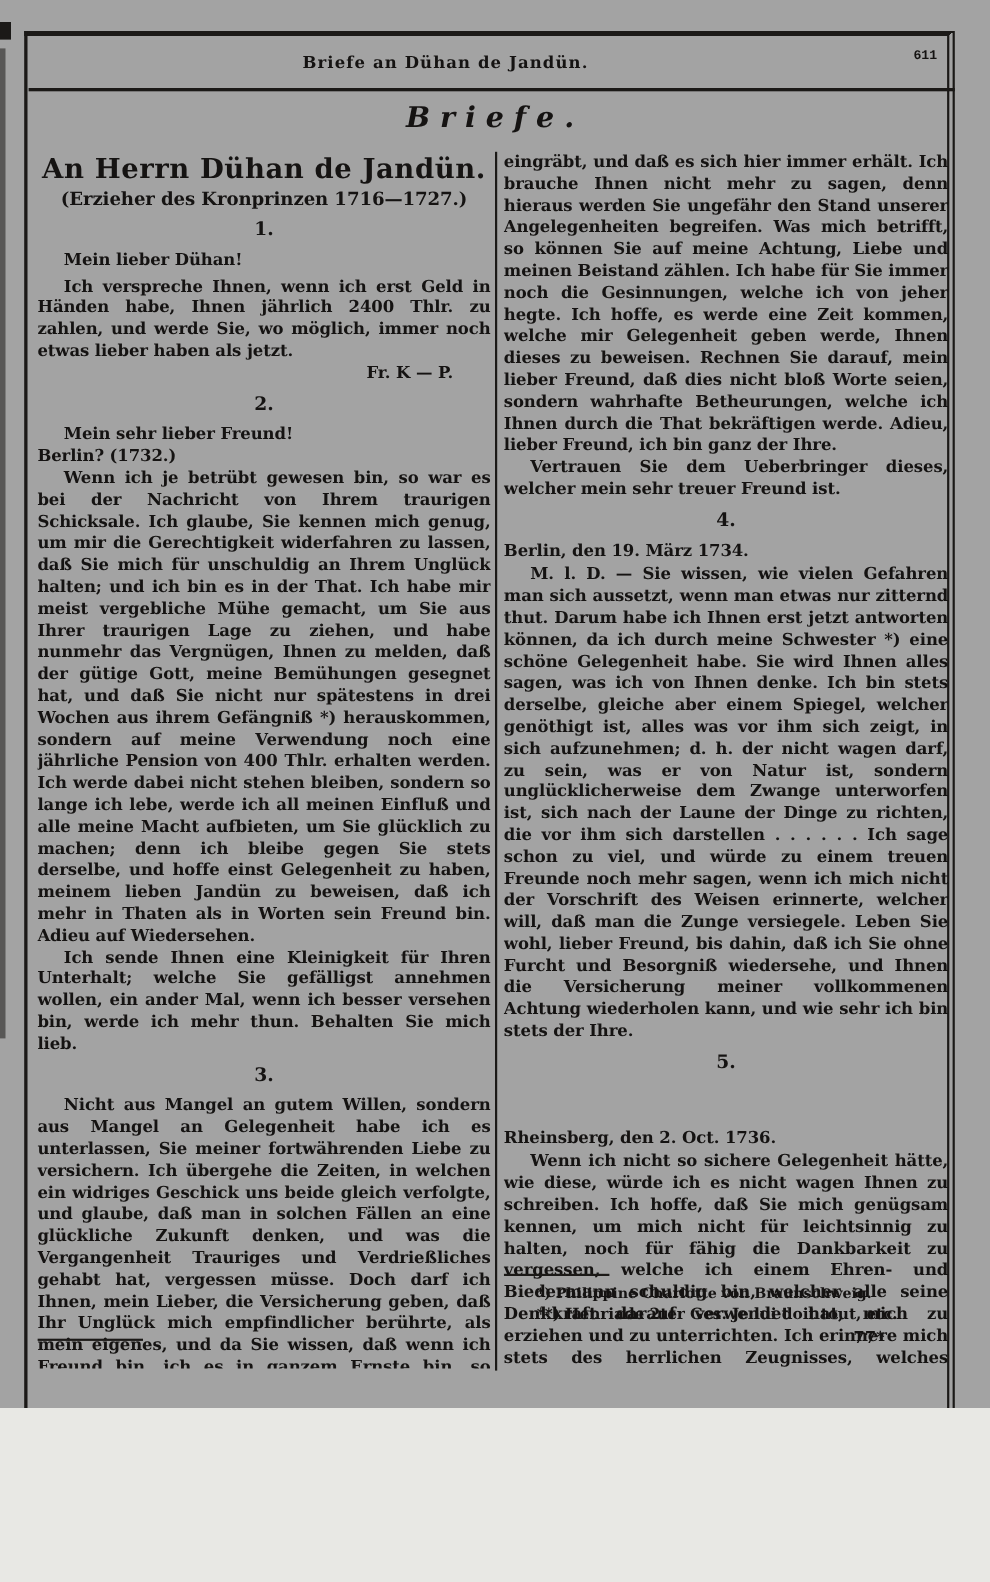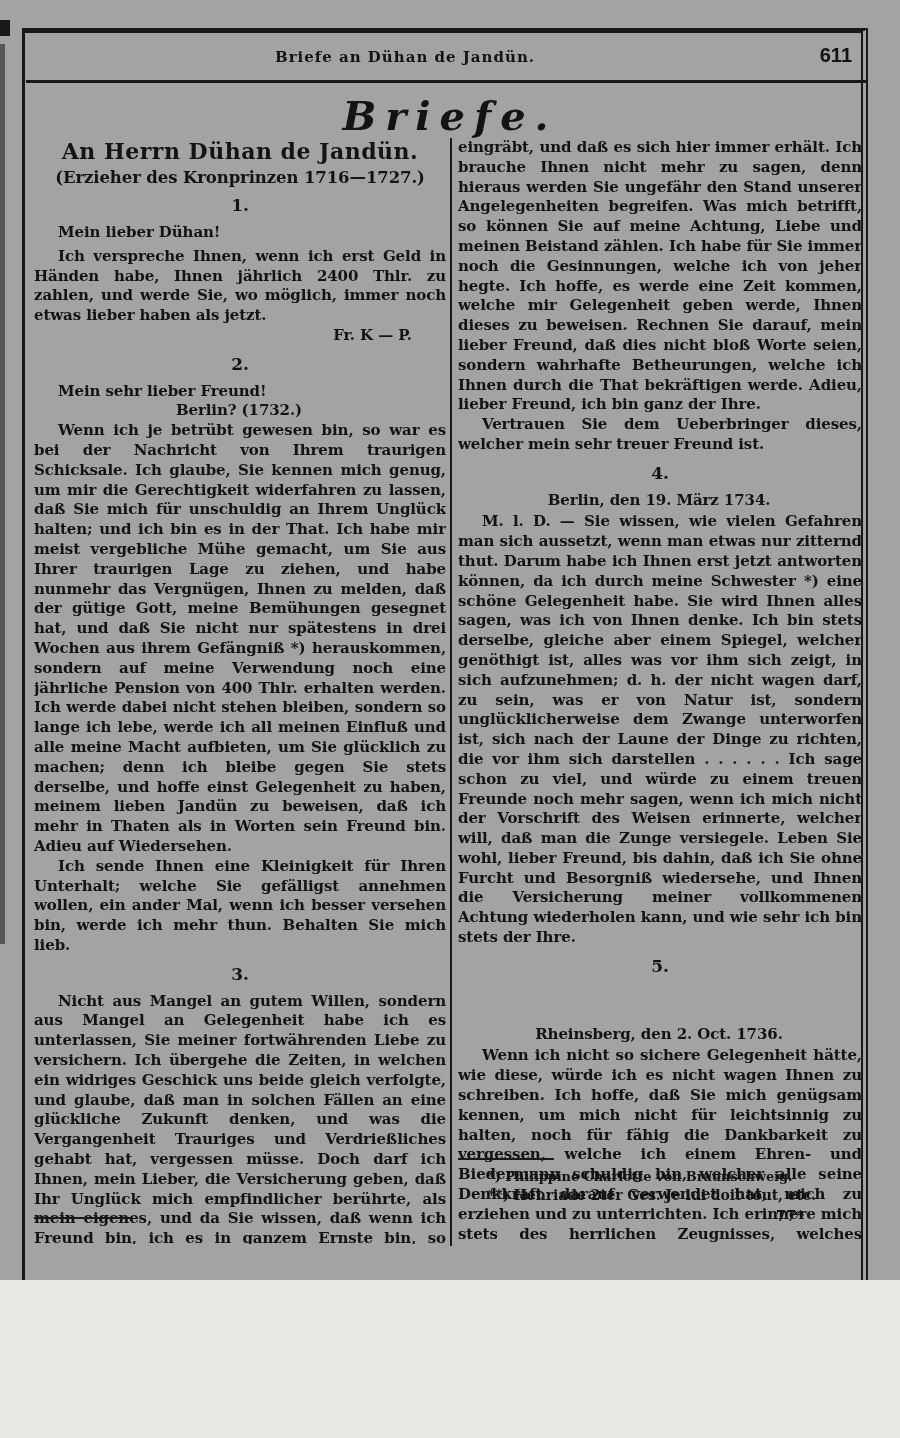--- a/index.html
+++ b/index.html
@@ -16,41 +16,41 @@
     border-right:7px double #1b1917;
     border-bottom:9px double #1b1917;
     box-sizing:border-box;
   }
   .artifact { position:absolute; background:#1b1917; }
   .hdr-row { position:absolute; left:30px; top:48px; width:840px; height:26px; }
   .running-title {
     position:absolute; left:0; right:90px; text-align:center;
     font-size:15px; letter-spacing:1px;
   }
-  .page-number { position:absolute; right:18px; top:-4px; font-size:20px; font-family:Liberation Sans, sans-serif; }
+  .page-number { position:absolute; right:18px; top:-4px; font-size:12px; font-family:Liberation Mono, monospace; }
   .hdr-rule { position:absolute; left:26px; top:80px; width:842px; height:3px; background:#1b1917; }
   .main-title {
     position:absolute; left:0; top:92px; width:900px; text-align:center;
-    font-size:40px; font-style:italic; letter-spacing:9px;
+    font-size:26px; font-style:italic; letter-spacing:9px;
   }
   .col {
     position:absolute; top:138px; bottom:36px; overflow:hidden;
     font-size:15px; line-height:19.8px; letter-spacing:-0.1px;
   }
   .col-left  { left:34px;  width:412px; }
   .col-right { left:458px; width:404px; }
   .divider { position:absolute; left:450px; top:138px; bottom:34px; width:2px; background:#1b1917; }
 
-  .col h2 { margin:0 0 2px; font-size:22px; line-height:1.25; text-align:center; letter-spacing:0.5px; }
+  .col h2 { margin:0 0 2px; font-size:25px; line-height:1.25; text-align:center; letter-spacing:0.5px; }
   .subheading { text-align:center; font-size:16.5px; margin:0 0 6px; }
   .letter-num { text-align:center; font-size:17px; margin:9px 0 7px; }
   p { margin:0; }
   .justify { text-align:justify; }
   .indent { text-indent:1.6em; }
-  .dateline-right { text-align:center; padding-right:2px; }
+  .dateline-right { text-align:left; padding-right:2px; }
   .sig { text-align:right; padding-right:34px; }
   .foot {
     position:absolute; left:0; bottom:17px; width:100%;
     font-size:13px; line-height:1.4;
   }
   .foot-rule { width:96px; height:2px; background:#1b1917; margin-bottom:8px; }
   .hang { padding-left:34px; text-indent:-22px; }
   .fn-line { padding-left:30px; }
   .sig-mark { text-align:center; padding-left:260px; font-size:15px; }
 </style>

